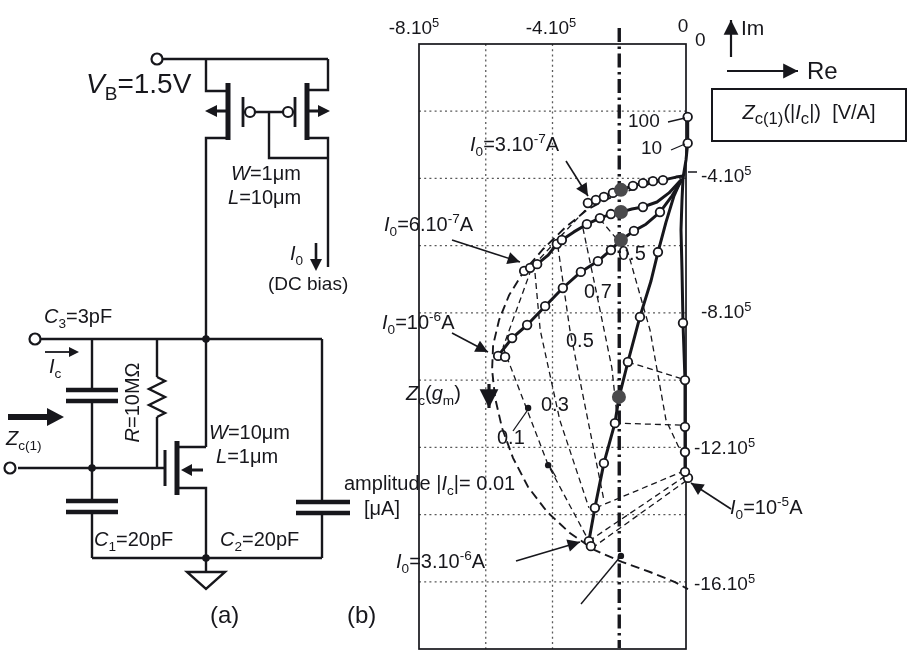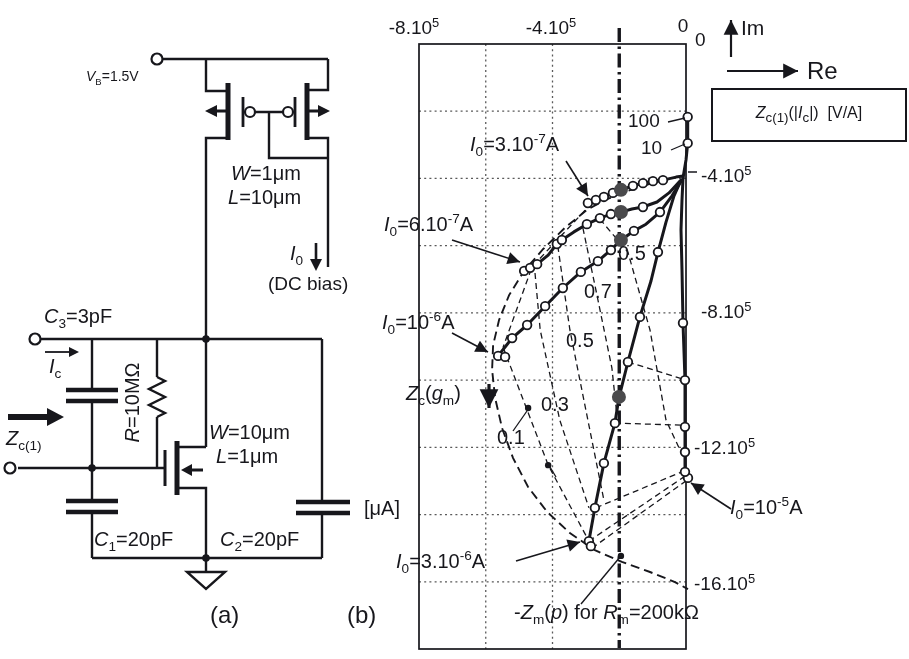--- a/index.html
+++ b/index.html
@@ -6,21 +6,21 @@
   #stage{position:relative;width:909px;height:659px;background:#fff;overflow:hidden;
          font-family:"Liberation Sans",sans-serif;color:#17171c;}
   #art{position:absolute;left:0;top:0;}
   .lbl{position:absolute;white-space:nowrap;font-size:20px;line-height:1.05;}
   .lbl sub{font-size:0.68em;}
   .lbl sup{font-size:0.68em;}
   .sm{font-size:19px;}
   .big{font-size:24px;}
   .ctr{text-align:center;}
   .box{position:absolute;border:2px solid #17171c;background:#fff;display:flex;
-       align-items:center;justify-content:center;font-size:16px;}
+       align-items:center;justify-content:center;font-size:20px;}
   .rot{transform:rotate(-90deg);}
 </style>
 </head>
 <body>
 
 <div id="stage">
 
   <svg id="art" width="909" height="659" viewBox="0 0 909 659">
 
     <g stroke="#17171c" fill="none" stroke-width="2.4">
@@ -171,21 +171,21 @@
         <line x1="489" y1="384" x2="489" y2="408" stroke="#17171c" stroke-width="3.2"></line>
         <polygon points="489,408 498.4,389.2 479.6,389.2" fill="#17171c" stroke="none"></polygon>
         <line x1="731" y1="57" x2="731" y2="20" stroke="#17171c" stroke-width="2.2"></line>
         <polygon points="731,20 723.6,34.8 738.4,34.8" fill="#17171c" stroke="none"></polygon>
         <line x1="727" y1="71" x2="798" y2="71" stroke="#17171c" stroke-width="2.2"></line>
         <polygon points="798,71 783.2,63.6 783.2,78.4" fill="#17171c" stroke="none"></polygon>
         <line x1="688" y1="172" x2="697" y2="172" stroke="#17171c" stroke-width="1.5"></line>
       </g>
   </svg>
 
-  <div class="lbl" style="left:86px;top:69px;font-size:14px"><i>V</i><sub>B</sub>=1.5V</div>
+  <div class="lbl" style="left:86px;top:69px;font-size:28px"><i>V</i><sub>B</sub>=1.5V</div>
   <div class="lbl" style="left:231px;top:163px"><i>W</i>=1μm</div>
   <div class="lbl" style="left:228px;top:187px"><i>L</i>=10μm</div>
   <div class="lbl" style="left:290px;top:243px"><i>I</i><sub>0</sub></div>
   <div class="lbl sm" style="left:268px;top:274px">(DC bias)</div>
   <div class="lbl" style="left:44px;top:306px"><i>C</i><sub>3</sub>=3pF</div>
   <div class="lbl" style="left:49px;top:356px"><i>I</i><sub>c</sub></div>
   <div class="lbl" style="left:6px;top:428px"><i>Z</i><sub>c(1)</sub></div>
   <div class="lbl rot ctr" style="left:72px;top:392px;width:120px"><i>R</i>=10MΩ</div>
   <div class="lbl" style="left:209px;top:422px"><i>W</i>=10μm</div>
   <div class="lbl" style="left:216px;top:446px"><i>L</i>=1μm</div>
@@ -210,22 +210,22 @@
   <div class="lbl sm" style="left:694px;top:436px">-12.10<sup>5</sup></div>
   <div class="lbl sm" style="left:694px;top:572px">-16.10<sup>5</sup></div>
 
   <div class="lbl" style="left:470px;top:132px"><i>I</i><sub>0</sub>=3.10<sup>-7</sup>A</div>
   <div class="lbl" style="left:384px;top:212px"><i>I</i><sub>0</sub>=6.10<sup>-7</sup>A</div>
   <div class="lbl" style="left:382px;top:310px"><i>I</i><sub>0</sub>=10<sup>-6</sup>A</div>
   <div class="lbl" style="left:396px;top:549px"><i>I</i><sub>0</sub>=3.10<sup>-6</sup>A</div>
   <div class="lbl" style="left:730px;top:495px"><i>I</i><sub>0</sub>=10<sup>-5</sup>A</div>
   <div class="lbl" style="left:406px;top:383px"><i>Z</i><sub>c</sub>(<i>g</i><sub>m</sub>)</div>
 
+  <div class="lbl" style="left:344px;top:473px">amplitude |<i>I</i><sub>c</sub>|= 0.01</div>
   <div class="lbl" style="left:364px;top:498px">[μA]</div>
   <div class="lbl" style="left:497px;top:427px">0.1</div>
   <div class="lbl" style="left:541px;top:394px">0.3</div>
   <div class="lbl" style="left:566px;top:330px">0.5</div>
   <div class="lbl" style="left:584px;top:281px">0.7</div>
   <div class="lbl" style="left:618px;top:243px">0.5</div>
   <div class="lbl sm" style="left:641px;top:138px">10</div>
   <div class="lbl sm" style="left:628px;top:111px">100</div>
-  <div class="lbl" style="left:514px;top:602px">-<i>Z</i><sub>m</sub>(<i>p</i>) for <i>R</i><sub>m</sub>=200kΩ</div>
 </div>
 
 </body></html>

